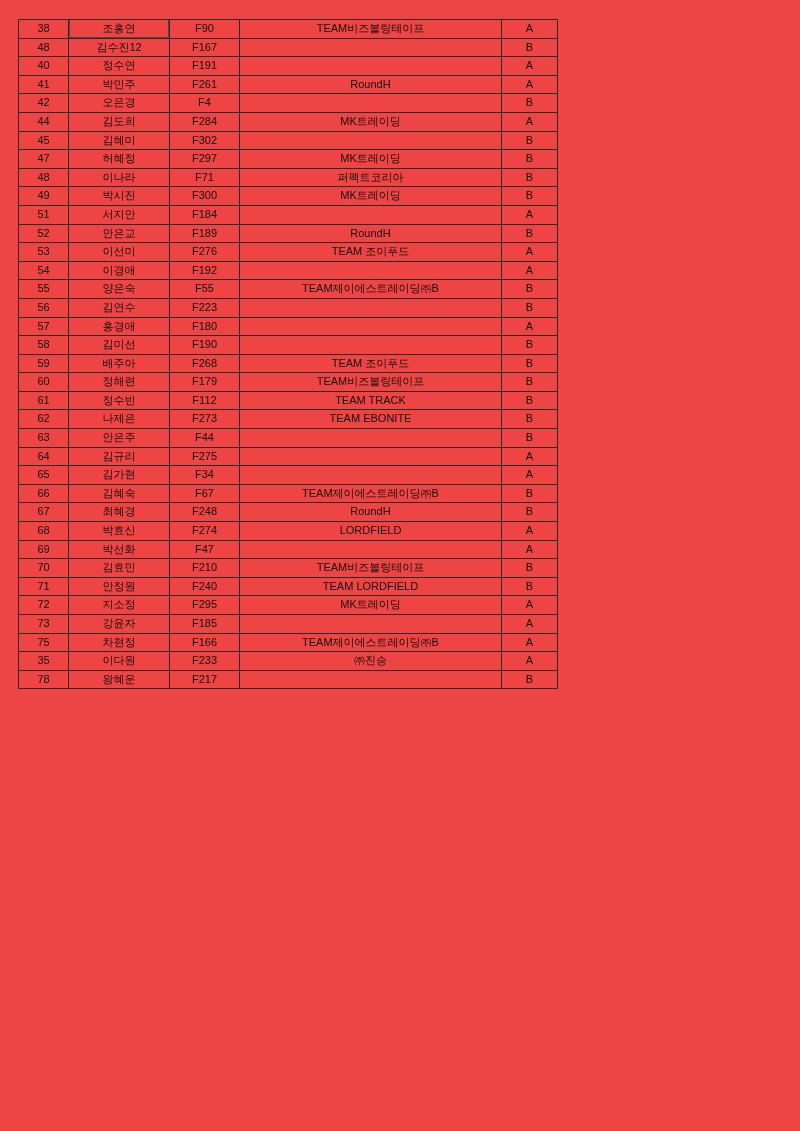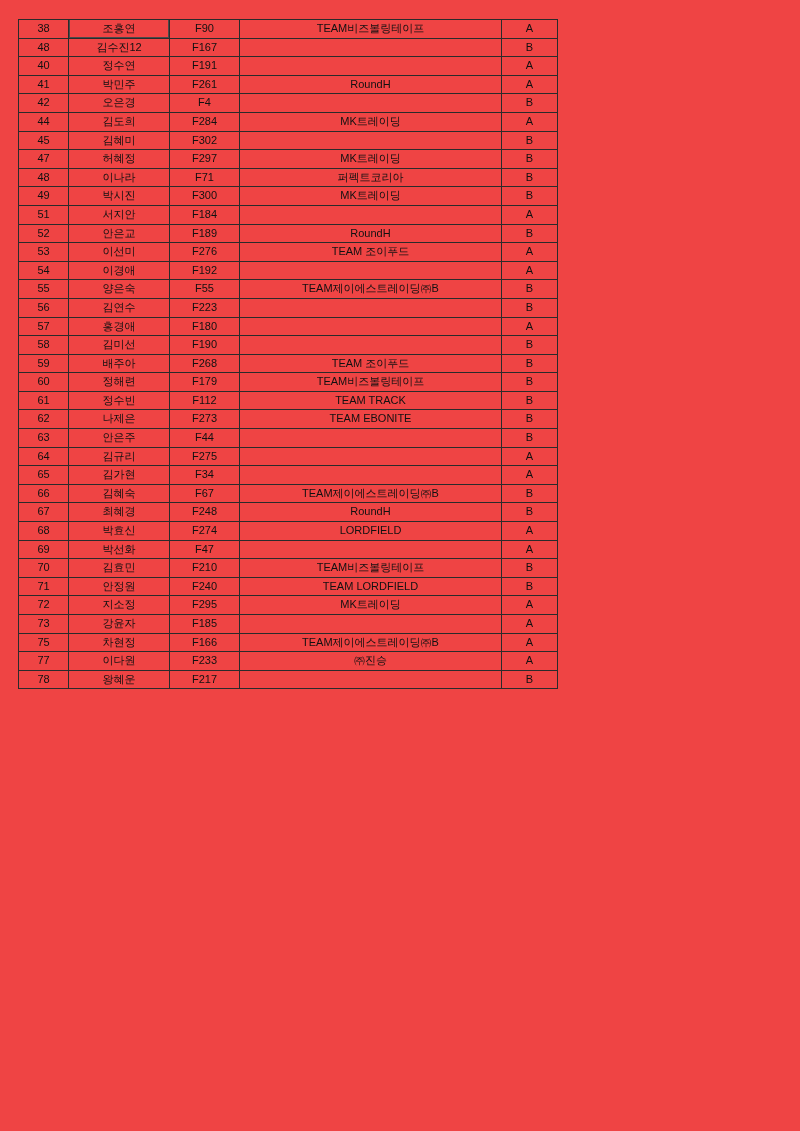--- a/index.html
+++ b/index.html
@@ -301,21 +301,21 @@
           <td class="col-grade"><span>A</span></td>
         </tr>
         <tr>
           <td class="col-no"><span>75</span></td>
           <td class="col-name"><span>차현정</span></td>
           <td class="col-id"><span>F166</span></td>
           <td class="col-team"><span>TEAM제이에스트레이딩㈜B</span></td>
           <td class="col-grade"><span>A</span></td>
         </tr>
         <tr>
-          <td class="col-no"><span>77</span></td>
+          <td class="col-no"><span>35</span></td>
           <td class="col-name"><span>이다원</span></td>
           <td class="col-id"><span>F233</span></td>
           <td class="col-team"><span>㈜진승</span></td>
           <td class="col-grade"><span>A</span></td>
         </tr>
         <tr>
           <td class="col-no"><span>78</span></td>
           <td class="col-name"><span>왕혜운</span></td>
           <td class="col-id"><span>F217</span></td>
           <td class="col-team"><span></span></td>

